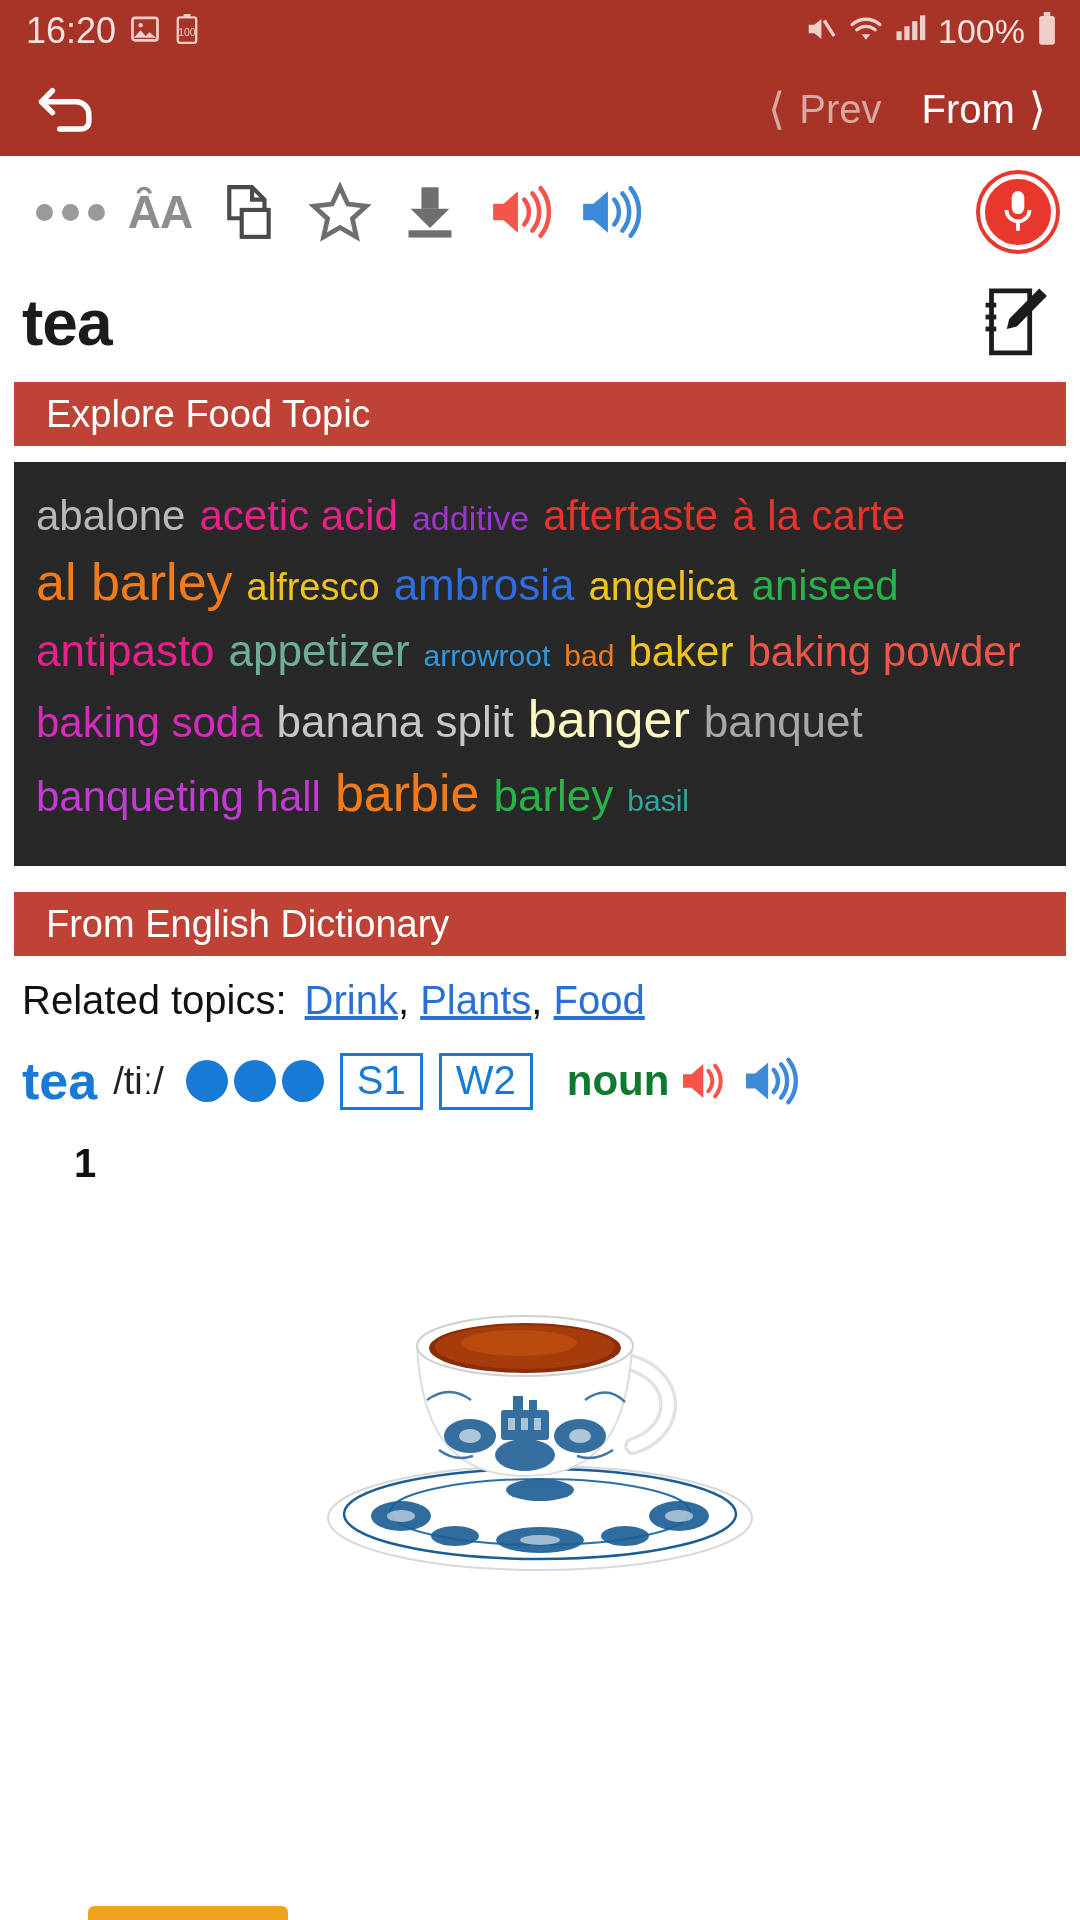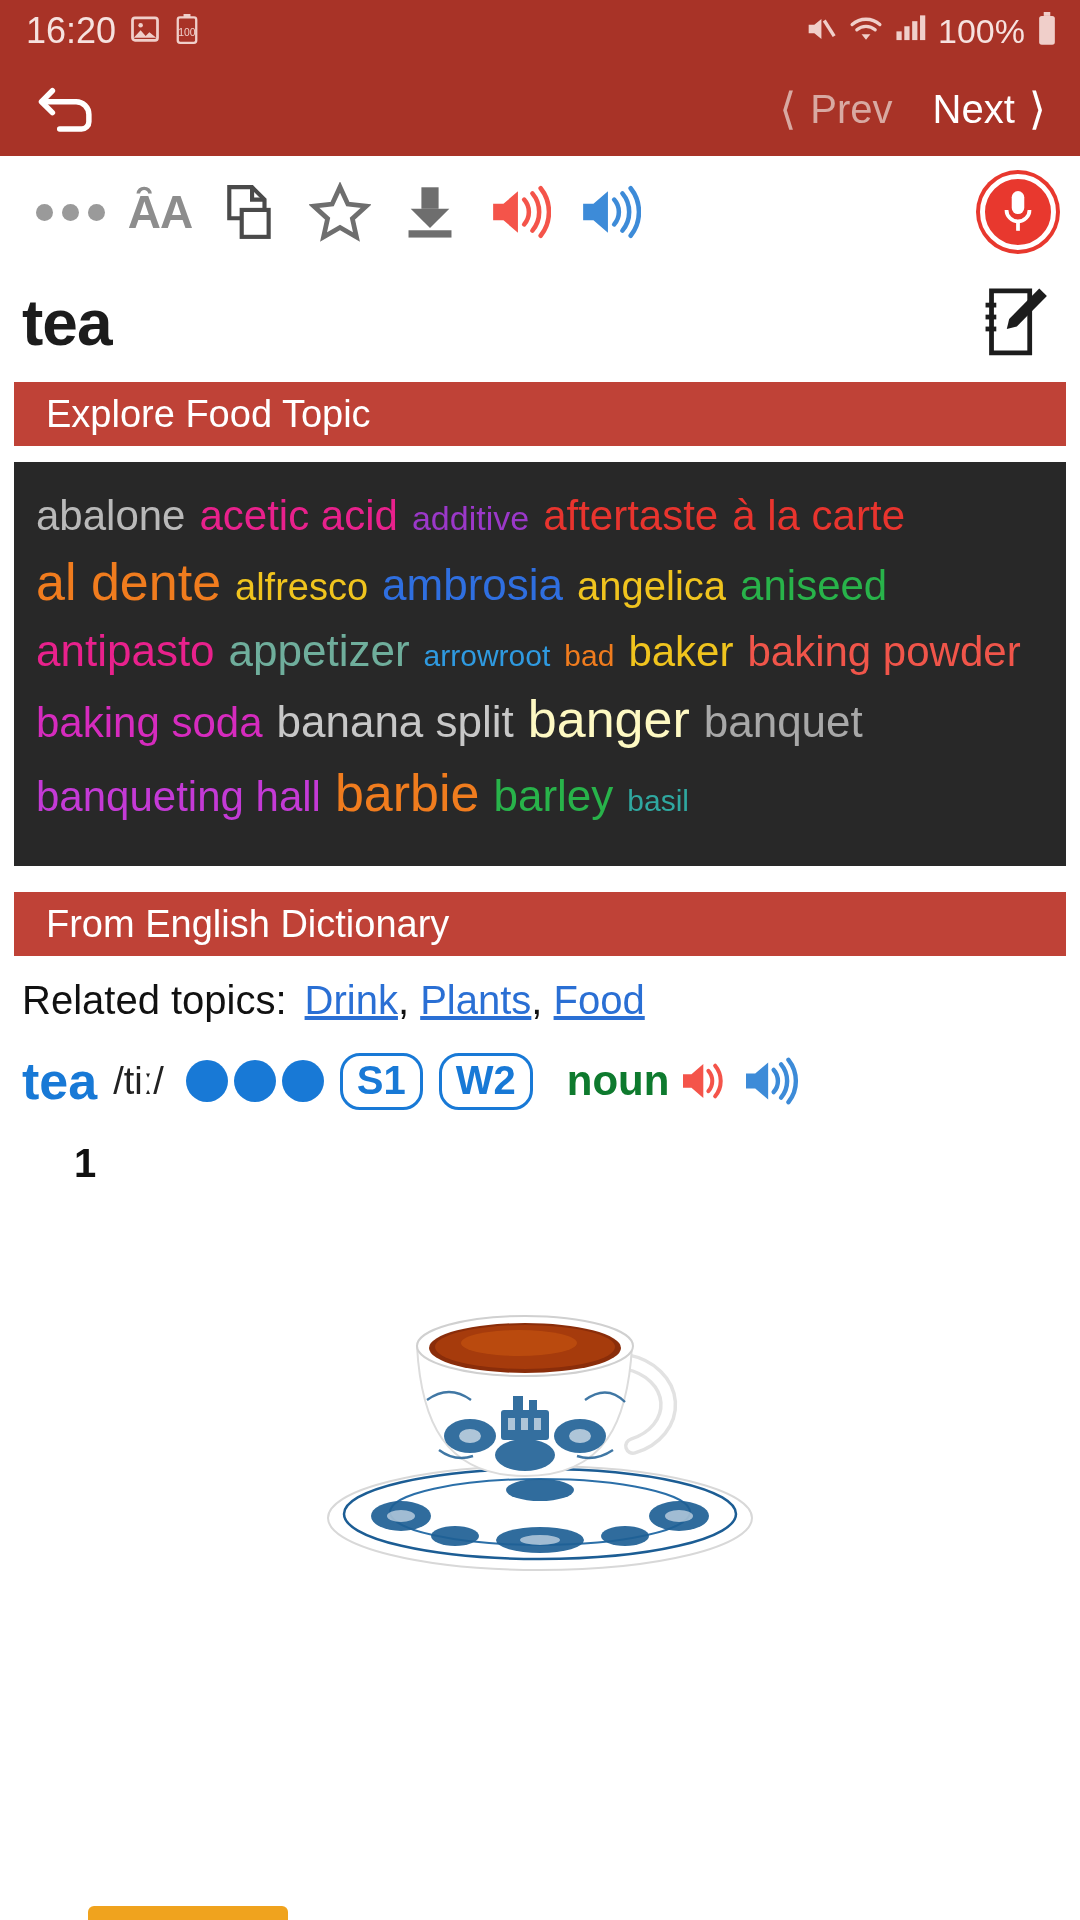--- a/index.html
+++ b/index.html
@@ -98,22 +98,22 @@
   .related a { color:#2a6fd4; text-decoration: underline; }
   .related .gap { display:inline-block; width:18px; }
 
   .entryline { display:flex; align-items:center; gap: 0px; flex-wrap: nowrap; }
   .ew { font-size:52px; font-weight:bold; color:#1879d6; }
   .ipa { font-size:38px; color:#222; margin-left:16px; }
   .dots { display:flex; gap:6px; margin-left: 22px; }
   .dots i { width:42px; height:42px; border-radius:50%; background:#1879d6; display:block; }
   .badge {
     margin-left: 16px;
-    border: 3px solid #1879d6; border-radius: 20px;
-    color:#1879d6; font-size:40px; font-weight:bold;
+    border: 3px solid #1879d6; border-radius: 0;
+    color:#1879d6; font-size:40px; font-weight:normal;
     padding: 4px 14px 7px 14px; line-height: 1;
   }
   .pos { margin-left: 34px; font-size:42px; font-weight:bold; color:#0e7a2e; }
   .spk { margin-left: 10px; display:inline-flex; align-items:center; }
 
   .sensenum { font-size: 40px; font-weight:bold; color:#111; margin: 30px 0 0 52px; }
 
   
   .illus { width: 100%; display:flex; justify-content:center; margin-top: 64px; }
   .cupwrap { width: 470px; height: 330px; position: relative; }
@@ -186,21 +186,21 @@
         <path d="M9 3 L3 9 L9 15" fill="none" stroke="#ffffff" stroke-width="3" stroke-linecap="round" stroke-linejoin="round"></path>
         <path d="M3.4 9 H22 a7 7 0 0 1 7 7 v4 a4 4 0 0 1 -4 4 H13" fill="none" stroke="#ffffff" stroke-width="3" stroke-linecap="round" stroke-linejoin="round"></path>
       </svg>
     </div>
     <div class="nav-right">
       <div class="nav-prev">
         <span class="chev">⟨</span>
         <span>Prev</span>
       </div>
       <div class="nav-next">
-        <span>Next</span>
+        <span>From</span>
         <span class="chev">⟩</span>
       </div>
     </div>
   </div>
 
   <div class="toolbar">
     <div class="tb-item">
       <span class="tb-dots">
           <i></i>
           <i></i>
@@ -265,21 +265,21 @@
         <line x1="3.5" y1="18" x2="8" y2="18" stroke="#1c1c1c" stroke-width="2"></line>
         <path d="M26 1 l3.2 3.2 -12.6 12.8 -4.2 1 1-4.2 z" fill="#1c1c1c"></path>
       </svg>
     </div>
   </div>
 
   <div class="sectionbar">Explore Food Topic</div>
 
   <div class="cloud" id="word-cloud">
       <div class="cloudrow"><span style="color: rgb(185, 185, 185); font-size: 42px;">abalone</span><span style="color: rgb(232, 33, 140); font-size: 42px;">acetic acid</span><span style="color: rgb(155, 56, 201); font-size: 34px; text-align: center;">additive</span><span style="color: rgb(232, 52, 46); font-size: 42px;">aftertaste</span><span style="color: rgb(232, 52, 46); font-size: 42px;">à la carte</span></div>
-      <div class="cloudrow"><span style="color: rgb(240, 124, 30); font-size: 52px;">al dente</span><span style="color: rgb(240, 196, 30); font-size: 38px;">alfresco</span><span style="color: rgb(47, 111, 224); font-size: 44px;">ambrosia</span><span style="color: rgb(240, 196, 30); font-size: 40px;">angelica</span><span style="color: rgb(40, 179, 74); font-size: 42px;">aniseed</span></div>
+      <div class="cloudrow"><span style="color: rgb(240, 124, 30); font-size: 52px;">al barley</span><span style="color: rgb(240, 196, 30); font-size: 38px;">alfresco</span><span style="color: rgb(47, 111, 224); font-size: 44px;">ambrosia</span><span style="color: rgb(240, 196, 30); font-size: 40px;">angelica</span><span style="color: rgb(40, 179, 74); font-size: 42px;">aniseed</span></div>
       <div class="cloudrow"><span style="color: rgb(232, 33, 140); font-size: 44px;">antipasto</span><span style="color: rgb(111, 174, 156); font-size: 44px;">appetizer</span><span style="color: rgb(47, 154, 224); font-size: 30px;">arrowroot</span><span style="color: rgb(240, 124, 30); font-size: 30px;">bad</span><span style="color: rgb(240, 196, 30); font-size: 42px;">baker</span><span style="color: rgb(240, 85, 74); font-size: 42px;">baking powder</span></div>
       <div class="cloudrow"><span style="color: rgb(214, 43, 190); font-size: 42px;">baking soda</span><span style="color: rgb(199, 199, 199); font-size: 44px;">banana split</span><span style="color: #fef9c3; font-size: 52px;">banger</span><span style="color: rgb(168, 168, 168); font-size: 44px;">banquet</span></div>
       <div class="cloudrow"><span style="color: rgb(196, 58, 214); font-size: 42px;">banqueting hall</span><span style="color: rgb(240, 124, 30); font-size: 52px;">barbie</span><span style="color: rgb(40, 179, 74); font-size: 44px;">barley</span><span style="color: rgb(47, 168, 160); font-size: 30px;">basil</span></div>
     </div>
 
   <div class="sectionbar" style="margin-top:26px">From English Dictionary</div>
 
   <div class="dictbody">
     <div class="related">
       <span>Related topics:</span><span class="gap"></span><span id="related-links"><a href="#">Drink</a><span>, </span><a href="#">Plants</a><span>, </span><a href="#">Food</a></span>

